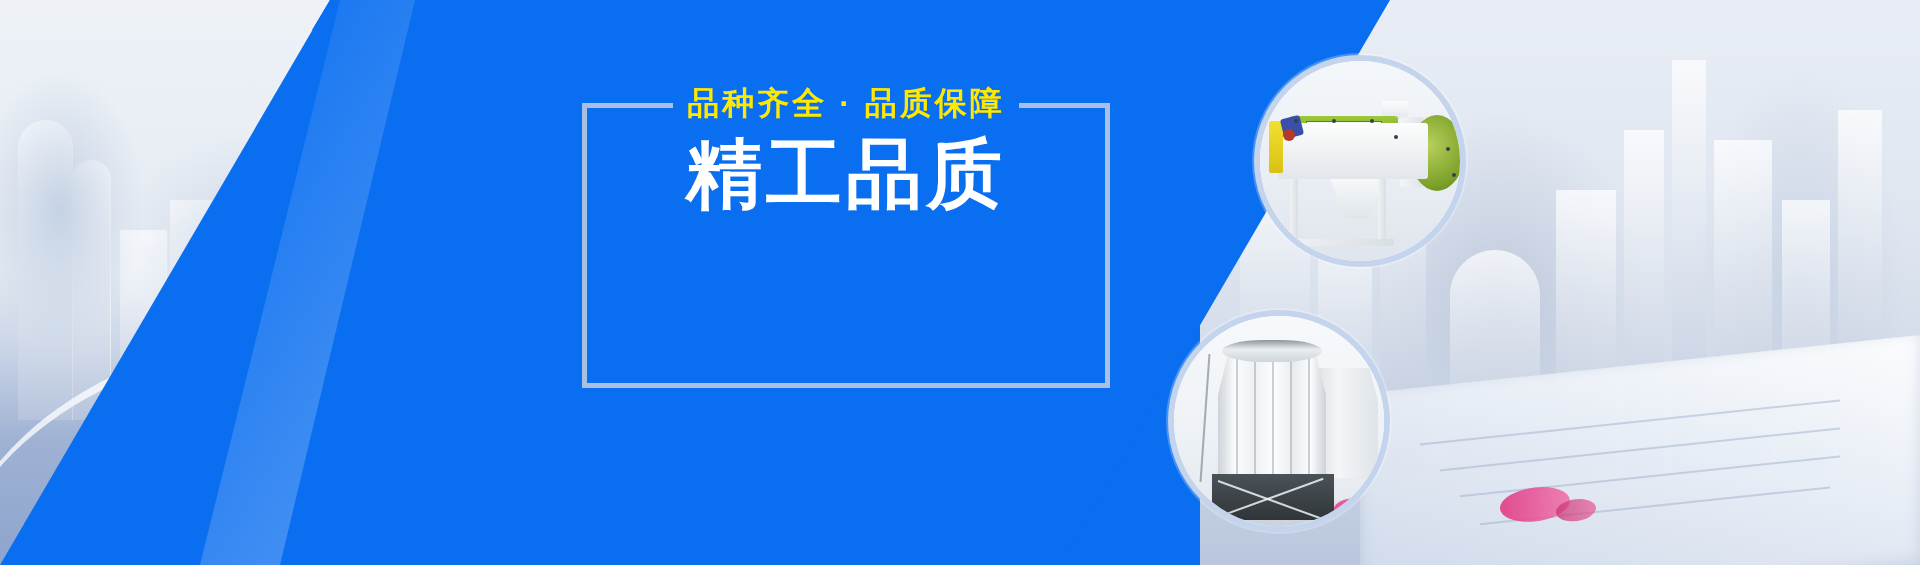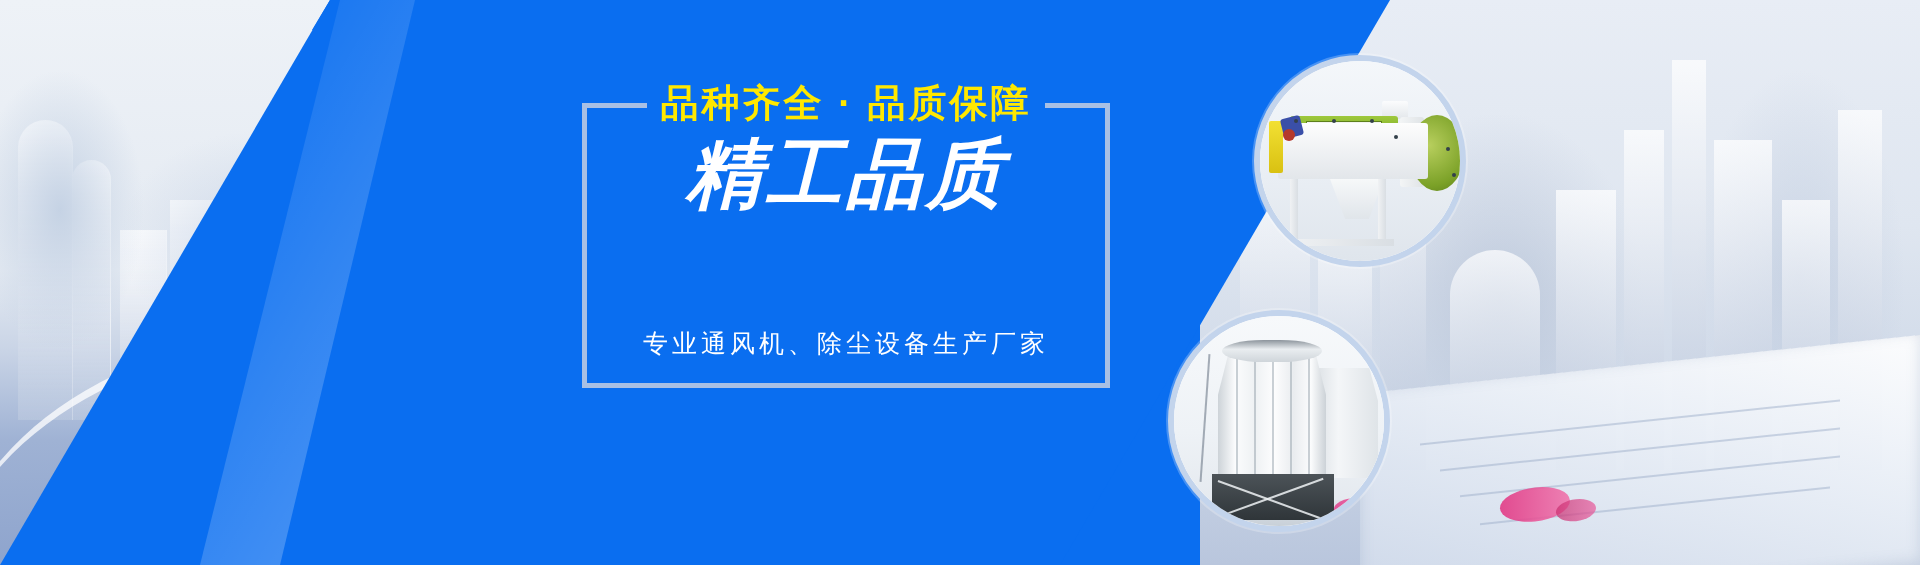--- a/index.html
+++ b/index.html
@@ -130,21 +130,21 @@
   .fr-right      { right: 0;   top: 0;    width: 5px;   height: 285px; }
   .fr-bottom     { left: 0;    bottom: 0; width: 528px; height: 5px; }
 
   
   .tagline {
     position: absolute;
     left: 0; top: -19px;
     width: 528px;
     text-align: center;
     color: #ffe800;
-    font-size: 38px;
+    font-size: 32px;
     font-weight: 700;
     letter-spacing: 3px;
     line-height: 38px;
     white-space: nowrap;
     text-decoration: underline;
   }
   .tagline-pad {
     background: #0a6ef0;
     padding: 0 14px;
     display: inline-block;
@@ -154,21 +154,20 @@
     position: absolute;
     left: 0; top: 28px;
     width: 528px;
     text-align: center;
     color: #ffffff;
     font-size: 76px;
     font-weight: 700;
     line-height: 86px;
     letter-spacing: 4px;
     white-space: nowrap;
-    font-style: italic;
   }
   .headline .line2 { display: block; }
 
   .subtitle {
     position: absolute;
     left: 0; bottom: 28px;
     width: 528px;
     text-align: center;
     color: #ffffff;
     font-size: 25px;
@@ -293,21 +292,20 @@
     <div class="frame-seg fr-bottom"></div>
 
     <div class="tagline">
       <span class="tagline-pad">品种齐全 · 品质保障</span>
     </div>
 
     <div class="headline">
       <span>精工品质</span>
     </div>
 
-    <div class="subtitle">专业通风机、除尘设备生产厂家</div>
   </div>
 
   <div class="circle circle-top">
     <div class="circle-inner">
       <div class="mach-sky"></div>
       <div class="mach-grass"></div>
       <div class="mach-stack"></div>
       <div class="mach-greentop"></div>
       <div class="mach-label"></div>
       <div class="mach-drumplate"></div>

